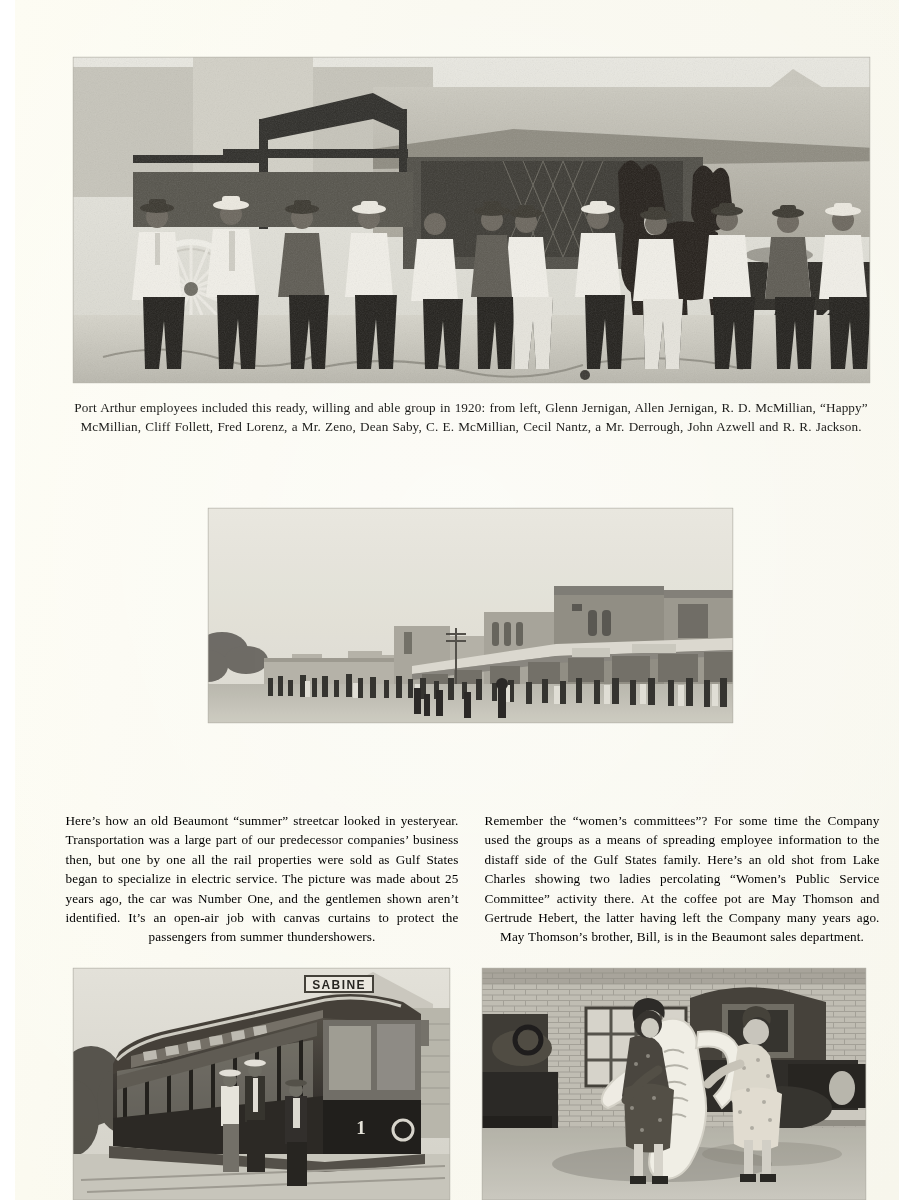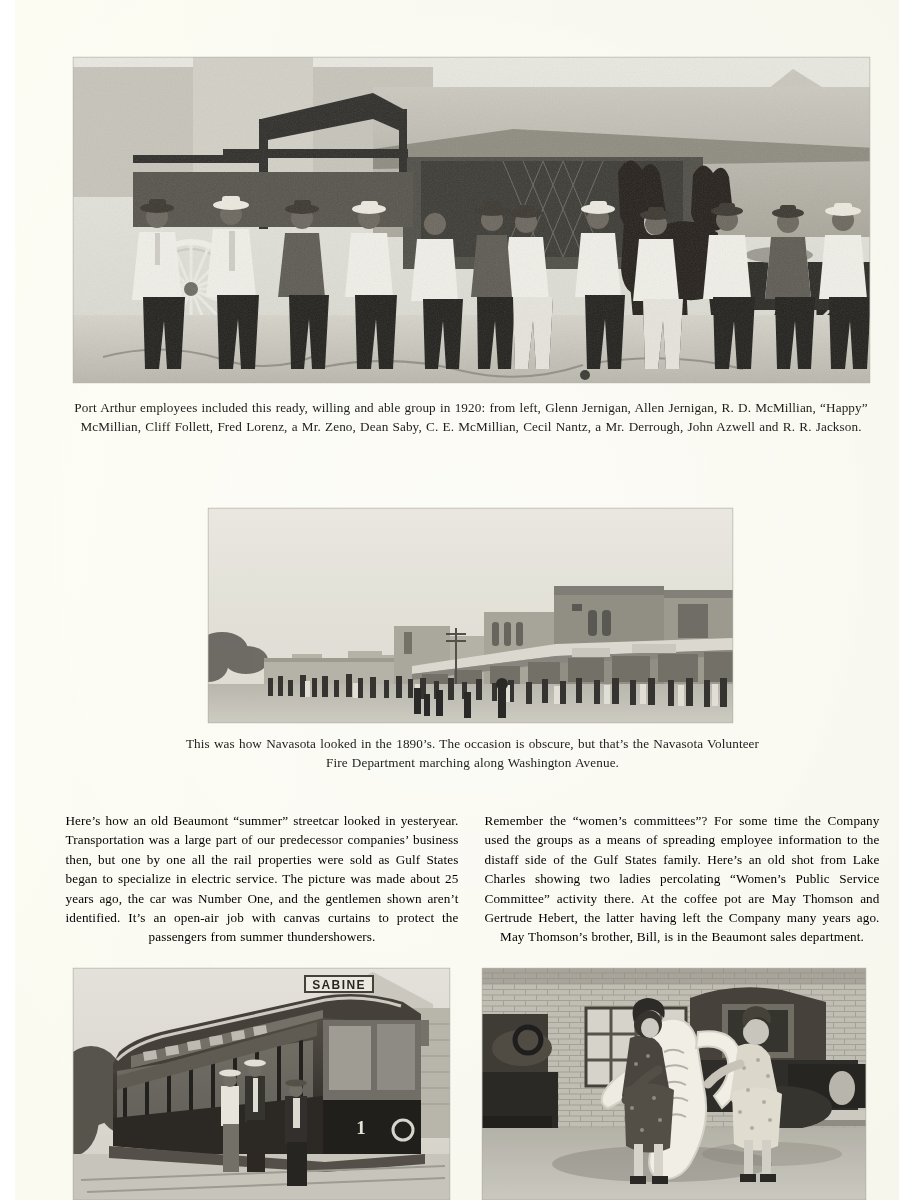--- a/index.html
+++ b/index.html
@@ -419,21 +419,20 @@
         <rect x="290" y="180" width="8" height="30"></rect>
         <circle cx="294" cy="176" r="6"></circle>
         <rect x="216" y="186" width="6" height="22"></rect>
       </g>
 
       <rect x="0" y="0" width="525" height="215" filter="url(#grain2)" fill="#777"></rect>
       <rect x="0" y="0" width="525" height="215" fill="none" stroke="#b3b1a7" stroke-width="1"></rect>
     </svg>
   </div>
 
-  <div class="caption" style="left:168px; top:734px; width:580px;">This was how Navasota looked in the 1890’s. The occasion is obscure, but that’s the Navasota Volunteer Fire Department marching along Washington Avenue.</div>
 
   <div class="bodycol" style="left:51px; top:811px; width:393px;">Here’s how an old Beaumont “summer” streetcar looked in yesteryear. Transportation was a large part of our predecessor companies’ business then, but one by one all the rail properties were sold as Gulf States began to specialize in electric service. The picture was made about 25 years ago, the car was Number One, and the gentlemen shown aren’t identified. It’s an open-air job with canvas curtains to protect the passengers from summer thundershowers.</div>
 
   <div class="bodycol" style="left:470px; top:811px; width:395px;">Remember the “women’s committees”? For some time the Company used the groups as a means of spreading employee information to the distaff side of the Gulf States family. Here’s an old shot from Lake Charles showing two ladies percolating “Women’s Public Service Committee” activity there. At the coffee pot are May Thomson and Gertrude Hebert, the latter having left the Company many years ago. May Thomson’s brother, Bill, is in the Beaumont sales department.</div>
 
   <div class="photo" style="left:58px; top:968px; width:377px; height:232px;">
     <svg viewBox="0 0 377 232" preserveAspectRatio="none" role="img">
       <defs>
         <filter id="grain3">
           <feTurbulence type="fractalNoise" baseFrequency="1.0" numOctaves="3" stitchTiles="stitch"></feTurbulence>

